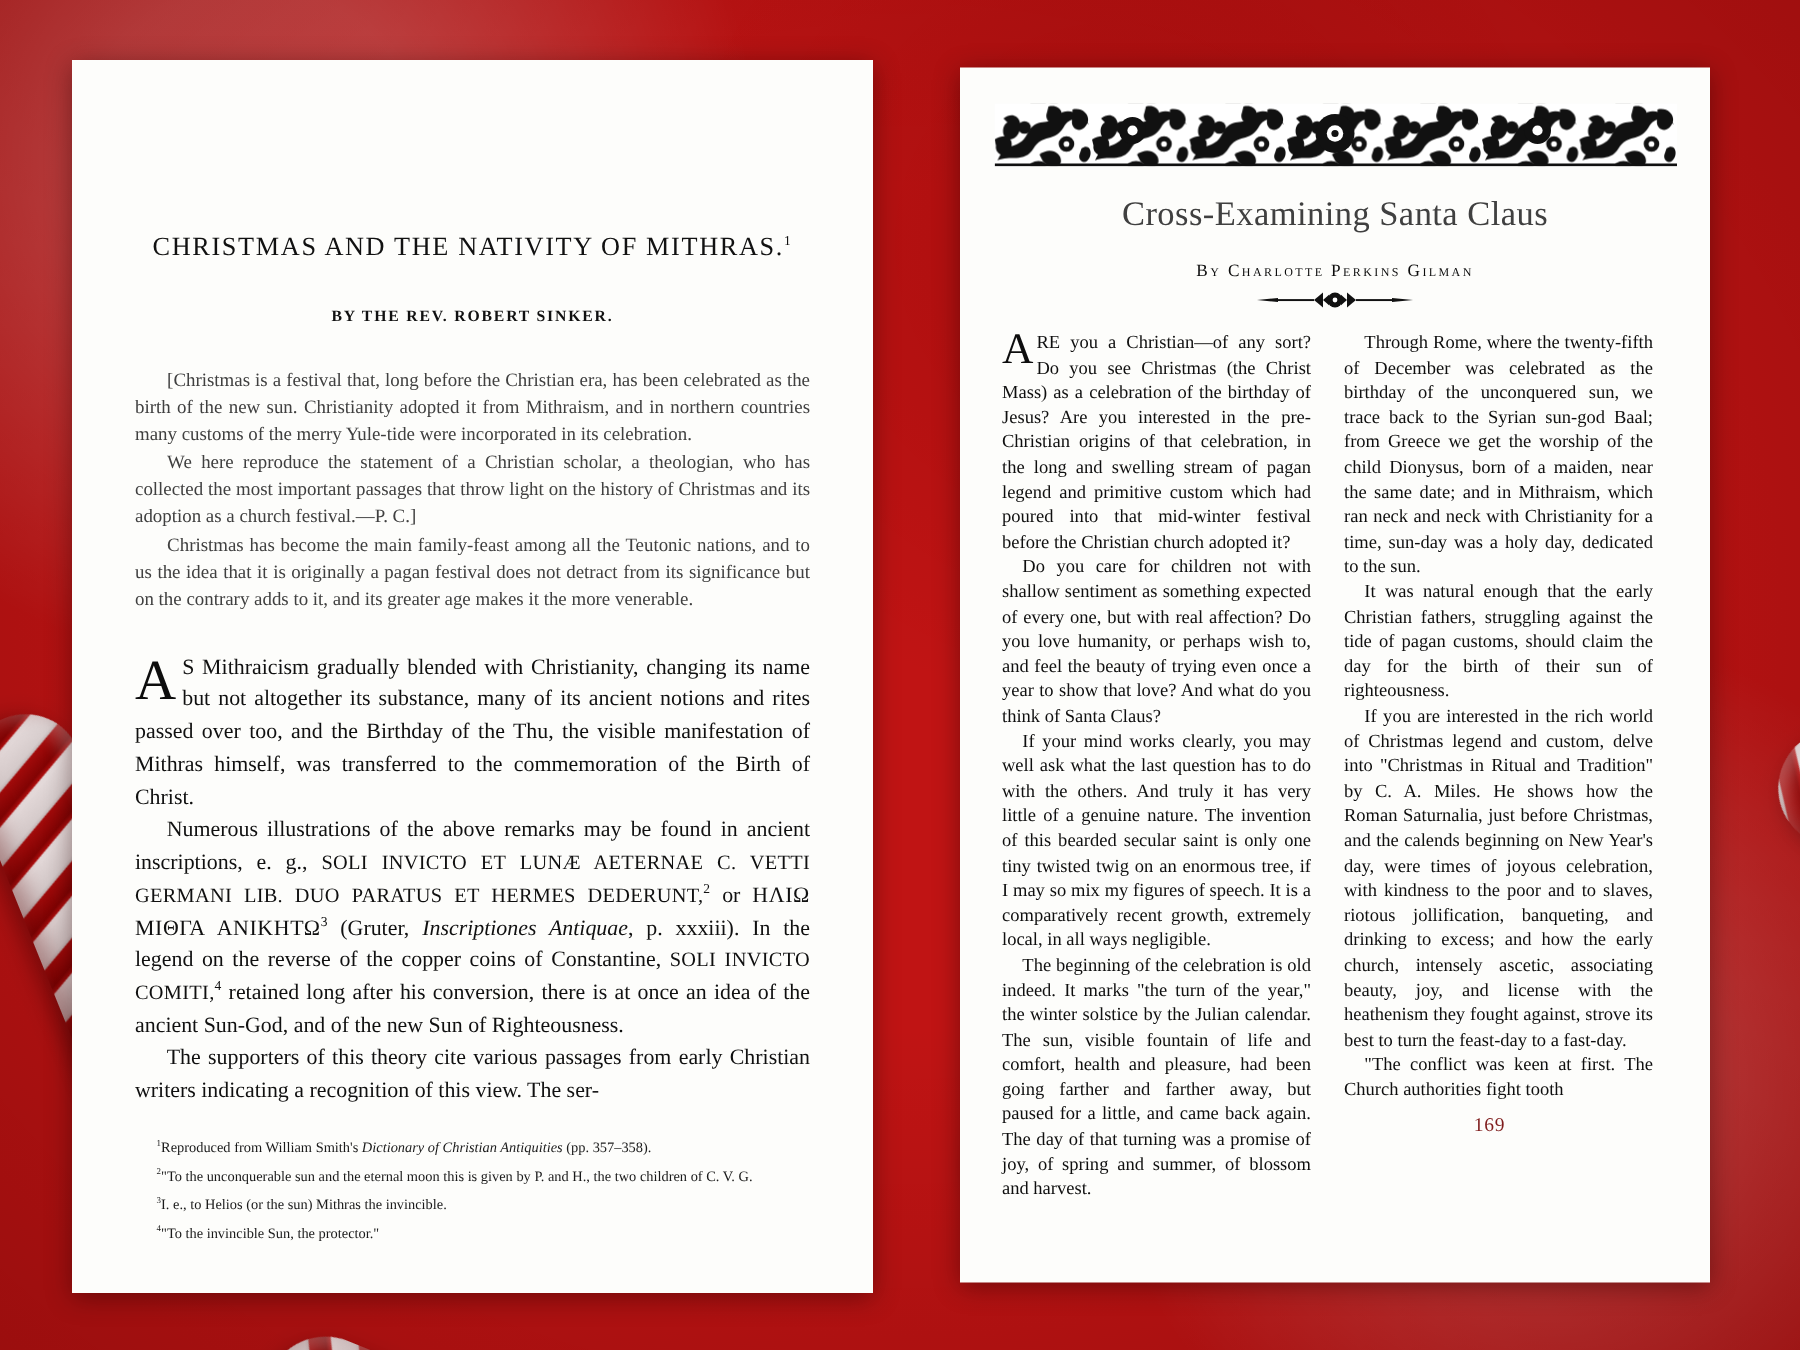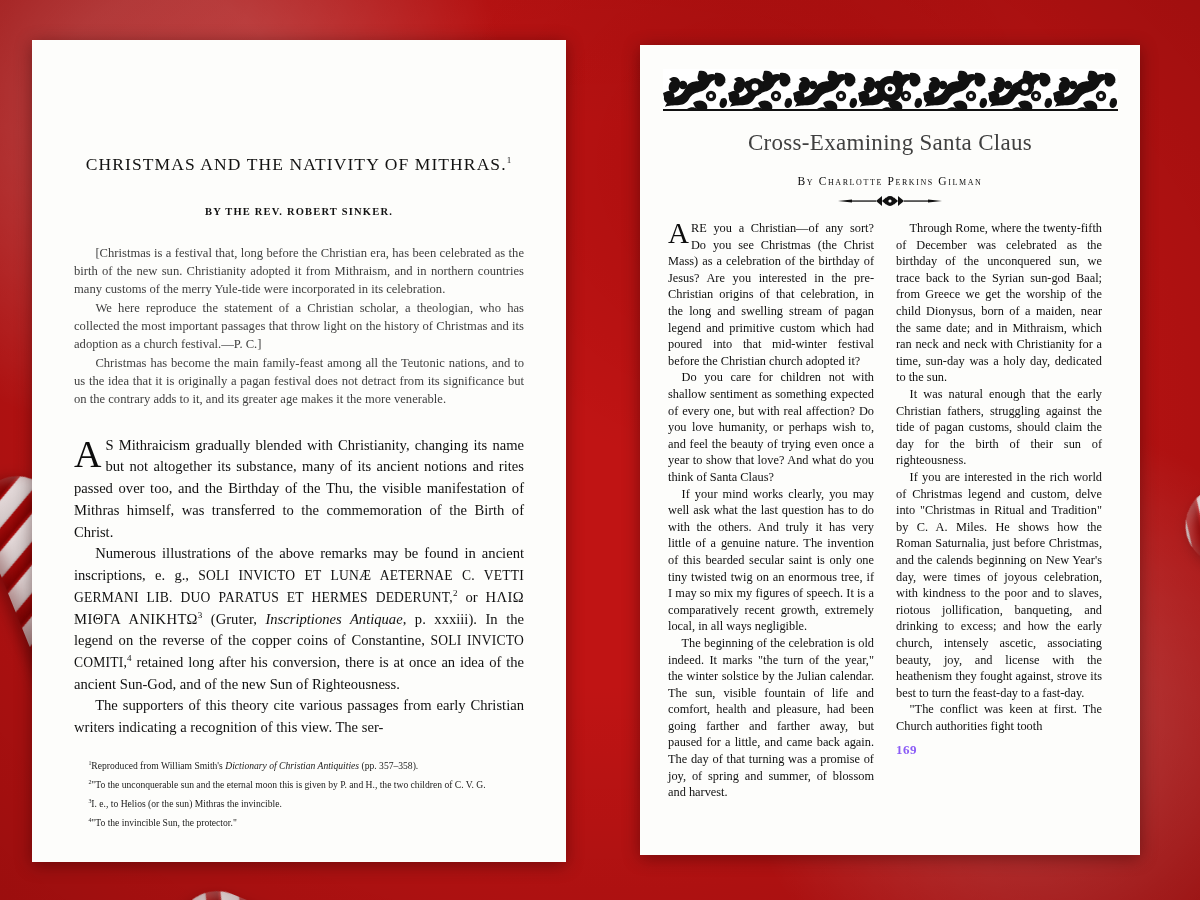--- a/index.html
+++ b/index.html
@@ -46,21 +46,21 @@
       radial-gradient(circle at 86% 80%, rgba(255,255,255,.18) 0 8%, rgba(255,255,255,0) 24%),
       radial-gradient(circle at 62% 18%, rgba(120,0,0,.22) 0 10%, rgba(0,0,0,0) 30%);
     pointer-events:none;
   }
 
   
   .page{
     position:absolute;background:#fdfdfb;
     box-shadow:0 3px 16px rgba(40,0,0,.45);
   }
-  #page-left{left:32px;top:40px;width:534px;height:822px;}
+  #page-left{left:48px;top:40px;width:534px;height:822px;}
   #page-right{left:640px;top:45px;width:500px;height:810px;}
 
   
   .lp-inner{padding:0 42px;}
   .lp-title{
     text-align:center;font-size:17.5px;letter-spacing:1.1px;
     color:#111;margin:0;line-height:1.42;font-weight:400;
   }
   #lp-title-wrap{margin-top:112px;}
   .lp-title .sup{font-size:9px;vertical-align:super;}
@@ -118,23 +118,23 @@
     text-align:justify;color:#0f0f0f;
     font-family:"Liberation Serif",serif;
   }
   .rp-col p{margin:0;text-indent:1.1em;}
   .rp-col p.drop{text-indent:0;}
   .rp-col .dropcap2{
     float:left;font-size:29px;line-height:.78;
     padding:2px 2px 0 0;color:#0d0d0d;
   }
   .rp-pageno{
-    text-align:left;font-size:13px;letter-spacing:.5px;
-    color:#8b5cf6;margin-top:7px;padding-right:12px;
-    font-variant:small-caps;font-weight:bold;
+    text-align:center;font-size:13px;letter-spacing:.5px;
+    color:#7f1d1d;margin-top:7px;padding-right:12px;
+    font-variant:small-caps;font-weight:normal;
   }
 </style>
 </head>
 <body>
 
 <div id="backdrop">
   <div class="stripe-layer">
 
     <div class="cane b" style="left:30%;top:80%;width:320px;height:82px;transform:rotate(22deg);"></div>
 

